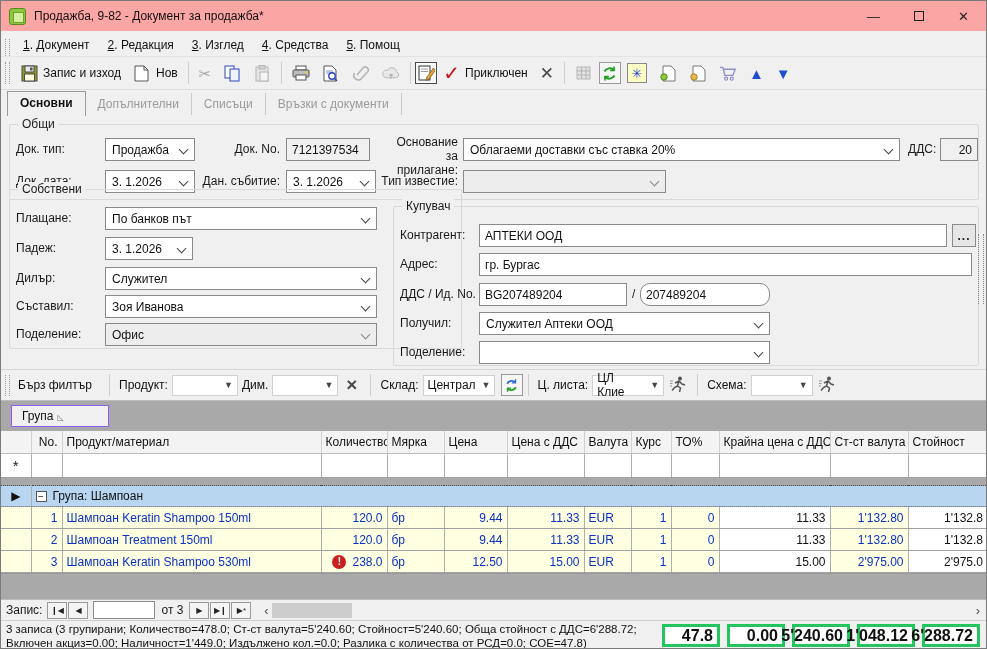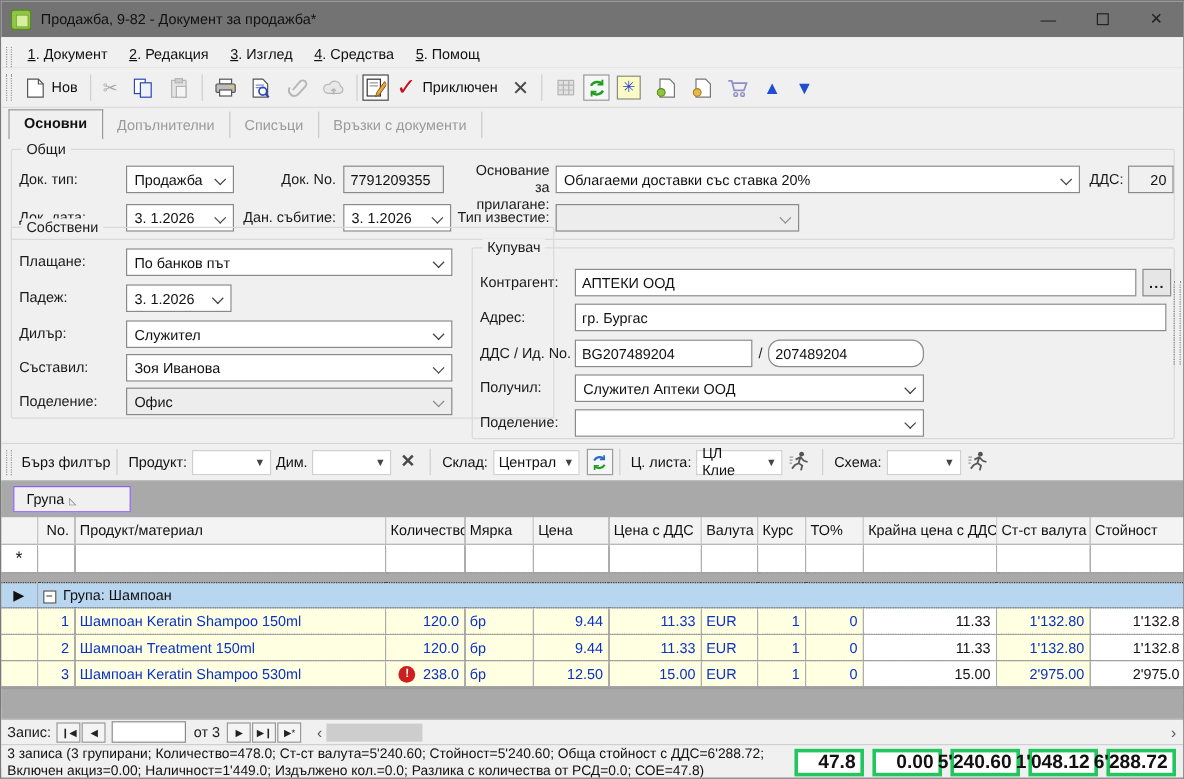--- a/index.html
+++ b/index.html
@@ -1,20 +1,20 @@
 <!DOCTYPE html>
 <html><head>
 <meta charset="utf-8">
 <style>
   * { margin:0; padding:0; box-sizing:border-box; }
   html,body { width:987px; height:649px; font-family:"Liberation Sans","DejaVu Sans",sans-serif; }
   .window { width:987px; height:649px; background:#f0f0f0; border:1px solid #7a7a7a; position:relative; overflow:hidden; font-size:12px; color:#1a1a1a; }
 
   
-  .titlebar { height:30px; background:#737373; display:flex; align-items:center; padding-left:8px; }
+  .titlebar { height:30px; background:#fca5a5; display:flex; align-items:center; padding-left:8px; }
   .appicon { width:17px; height:17px; background:#8dc63f; border:1px solid #5a8a1e; border-radius:3px; position:relative; }
   .appicon::after { content:""; position:absolute; left:3px; top:3px; width:9px; height:9px; background:#d6ef9e; border:1px solid #6fa32c; }
   .titletext { margin-left:8px; font-size:12px; color:#111; }
   .wincaption { margin-left:auto; display:flex; height:100%; }
   .winbtn { width:45px; height:100%; display:flex; align-items:center; justify-content:center; font-size:13px; color:#222; }
   .winbtn .sq { width:10px; height:10px; border:1px solid #222; display:inline-block; }
 
   
   .menubar { height:26px; background:#f0f0f0; display:flex; align-items:flex-end; border-bottom:1px solid #e3e3e3; padding-left:2px; }
   .grip { width:5px; height:70%; border-left:1px dotted #999; border-right:1px dotted #999; margin:0 4px 0 2px; }
@@ -125,20 +125,31 @@
     <span class="menuitem"><u>2</u><span>. Редакция</span></span>
     <span class="menuitem"><u>3</u><span>. Изглед</span></span>
     <span class="menuitem"><u>4</u><span>. Средства</span></span>
     <span class="menuitem"><u>5</u><span>. Помощ</span></span>
   </div>
 
   <div class="toolbar">
     <span class="grip"></span>
     <span class="tbtn">
       <span class="icon16">
+        <svg width="17" height="17" viewBox="0 0 17 17">
+            <rect x="1" y="1" width="15" height="15" fill="#8f9a2e" stroke="#4a4a4a"></rect>
+            <rect x="4" y="1" width="9" height="6" fill="#e9e9e9" stroke="#4a4a4a"></rect>
+            <rect x="9" y="2.5" width="2.5" height="3" fill="#555"></rect>
+            <rect x="3.5" y="9" width="10" height="7" fill="#fffbe0" stroke="#4a4a4a"></rect>
+          </svg>
+      </span>
+      <span>Запис и изход</span>
+    </span>
+    <span class="tbtn">
+      <span class="icon16">
         <svg width="15" height="17" viewBox="0 0 15 17">
             <path d="M1 1 h9 l4 4 v11 h-13 z" fill="#fff" stroke="#555"></path>
             <path d="M10 1 v4 h4" fill="none" stroke="#555"></path>
           </svg>
       </span>
       <span>Нов</span>
     </span>
     <span class="tsep"></span>
     <span class="tbtn">
         <span class="glyph gray">✂</span>
@@ -284,21 +295,21 @@
 
     <div class="groupbox" style="left:8px; top:8px; width:970px; height:76px;">
       <span class="grouplabel">Общи</span>
       <span class="lbl" style="left:6px; top:17px;">Док. тип:</span>
       <div class="combo" style="left:95px; top:13px; width:90px;">
           <span>Продажба</span>
           <span class="chev"></span>
         </div>
       <span class="lbl r" style="left:195px; top:17px; width:75px;">Док. No.</span>
       <div class="field ro" style="left:276px; top:13px; width:84px;">
-          <span>7791209355</span>
+          <span>7121397534</span>
         </div>
       <span class="lbl r" style="left:372px; top:10px; width:76px; line-height:14px;">Основание за прилагане:</span>
       <div class="combo" style="left:453px; top:13px; width:437px;">
           <span>Облагаеми доставки със ставка 20%</span>
           <span class="chev"></span>
         </div>
       <span class="lbl" style="left:898px; top:17px;">ДДС:</span>
       <div class="field ro" style="left:930px; top:13px; width:38px; justify-content:flex-end;">
           <span>20</span>
         </div>
@@ -379,21 +390,21 @@
           <span></span>
           <span class="chev"></span>
         </div>
     </div>
 
     <span class="vsplit"></span>
   </div>
 
   <div class="filterbar">
     <span class="grip"></span>
-    <span class="flabel" style="margin-right:0;">Бърз филтър</span>
+    <span class="flabel" style="margin-right:12px;">Бърз филтър</span>
     <span class="fsep"></span>
     <span class="flabel">Продукт:</span>
     <span class="fcombo" style="width:66px;">
         <span></span>
         <span class="da">▼</span>
       </span>
     <span class="flabel">Дим.</span>
     <span class="fcombo" style="width:66px;">
         <span></span>
         <span class="da">▼</span>

